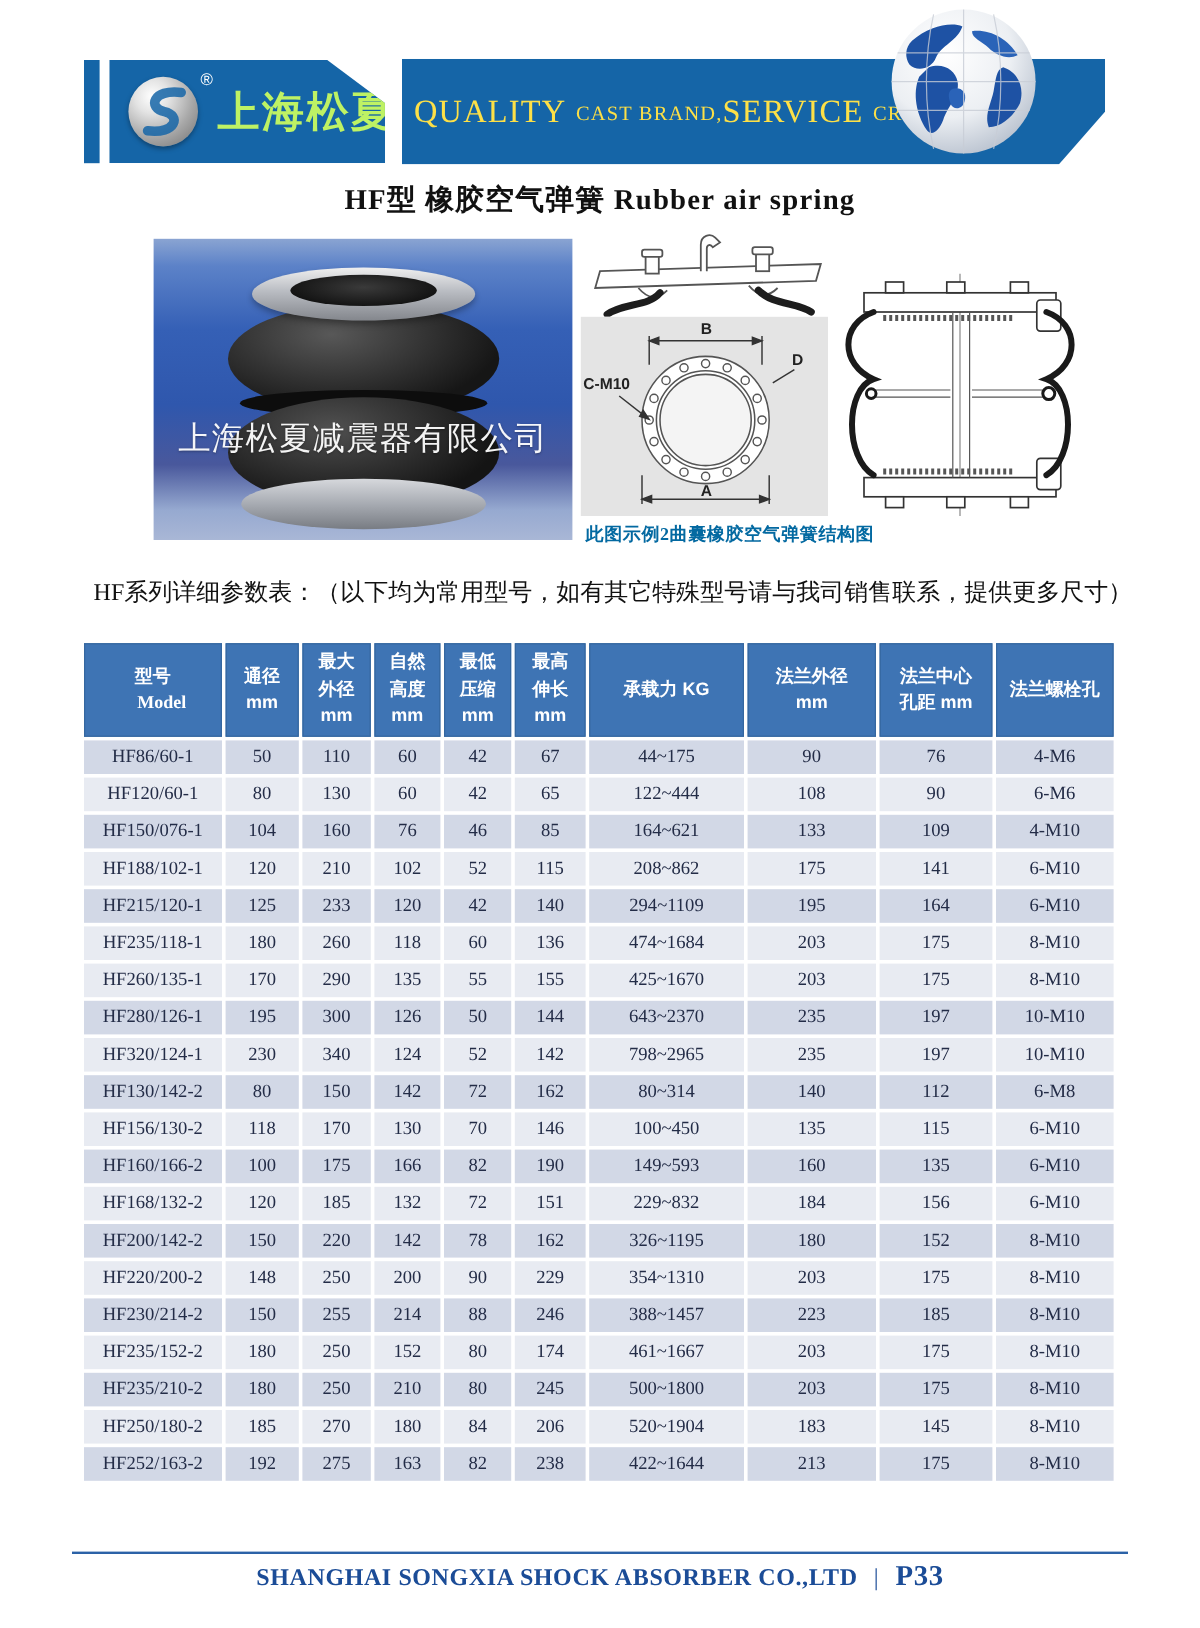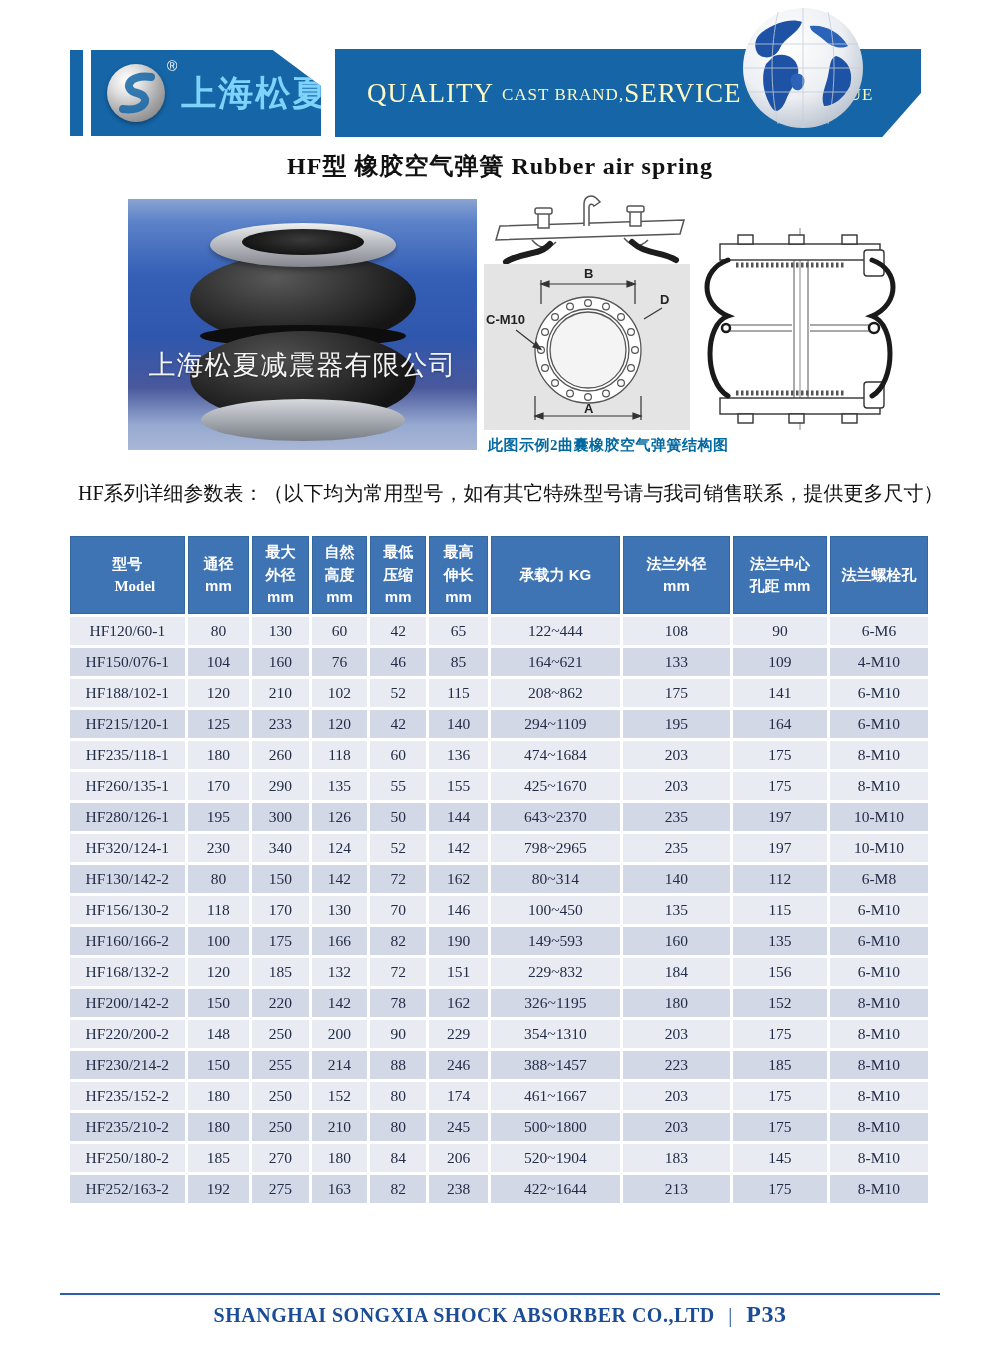--- a/index.html
+++ b/index.html
@@ -16,25 +16,25 @@
     clip-path:polygon(0 0, 79% 0, 100% 42%, 100% 100%, 0 100%);
     display:flex; align-items:center; padding-left:16px;
   }
   .logo-sphere {
     width:58px; height:58px; border-radius:50%; flex:0 0 auto; position:relative;
     background:radial-gradient(circle at 34% 28%, #ffffff 0%, #e3e3e3 25%, #a8a8a8 60%, #6f6f6f 100%);
     box-shadow:0 2px 4px rgba(0,0,0,.35);
   }
   .logo-sphere svg { position:absolute; inset:0; }
   .reg-mark { color:#ffffff; font-size:14px; font-family:"Liberation Sans",sans-serif; align-self:flex-start; margin:8px 2px 0 2px; }
-  .brand-text { color:#7dd3fc; font-size:35px; font-weight:bold; font-family:"Liberation Sans","DejaVu Sans",sans-serif; letter-spacing:2px; margin-left:2px; white-space:nowrap;text-align:center; }
+  .brand-text { color:#bef264; font-size:35px; font-weight:bold; font-family:"Liberation Sans","DejaVu Sans",sans-serif; letter-spacing:2px; margin-left:2px; white-space:nowrap;text-align:center; }
   .slogan-banner {
     position:absolute; left:335px; top:49px; width:586px; height:88px; background:#1565a7;
     clip-path:polygon(0 0, 100% 0, 100% 50%, 93.4% 100%, 0 100%);
-    display:flex; align-items:center; padding-left:32px; color:#fef9c3; white-space:nowrap;
+    display:flex; align-items:center; padding-left:10px; color:#fde047; white-space:nowrap;
   }
   .slogan-large { font-size:27px; letter-spacing:1px; }
   .slogan-small { font-size:17px; letter-spacing:1px; margin:4px 0 0 8px; }
   .globe { position:absolute; left:740px; top:4px; width:126px; height:128px; z-index:3; }
   
   .page-title { position:absolute; top:150px; left:0; width:100%; text-align:center; font-size:24px; color:#111111; letter-spacing:1px; font-weight:bold; font-family:"Liberation Serif",serif; }
   
   .photo {
     position:absolute; left:128px; top:199px; width:349px; height:251px; overflow:hidden;
     background:linear-gradient(180deg,#8aa4d2 0%, #5c82c8 9%, #3560b6 30%, #2f57ad 55%, #49589c 75%, #96a9d0 90%, #a9b7d6 100%);
@@ -288,20 +288,32 @@
         <th>
           <div>法兰中心</div>
           <div>孔距 mm</div>
         </th>
         <th>
           <div>法兰螺栓孔</div>
         </th>
       </tr>
     </thead>
   <tbody>
+      <tr class="odd">
+        <td>HF86/60-1</td>
+        <td>50</td>
+        <td>110</td>
+        <td>60</td>
+        <td>42</td>
+        <td>67</td>
+        <td>44~175</td>
+        <td>90</td>
+        <td>76</td>
+        <td>4-M6</td>
+      </tr>
       <tr class="even">
         <td>HF120/60-1</td>
         <td>80</td>
         <td>130</td>
         <td>60</td>
         <td>42</td>
         <td>65</td>
         <td>122~444</td>
         <td>108</td>
         <td>90</td>

